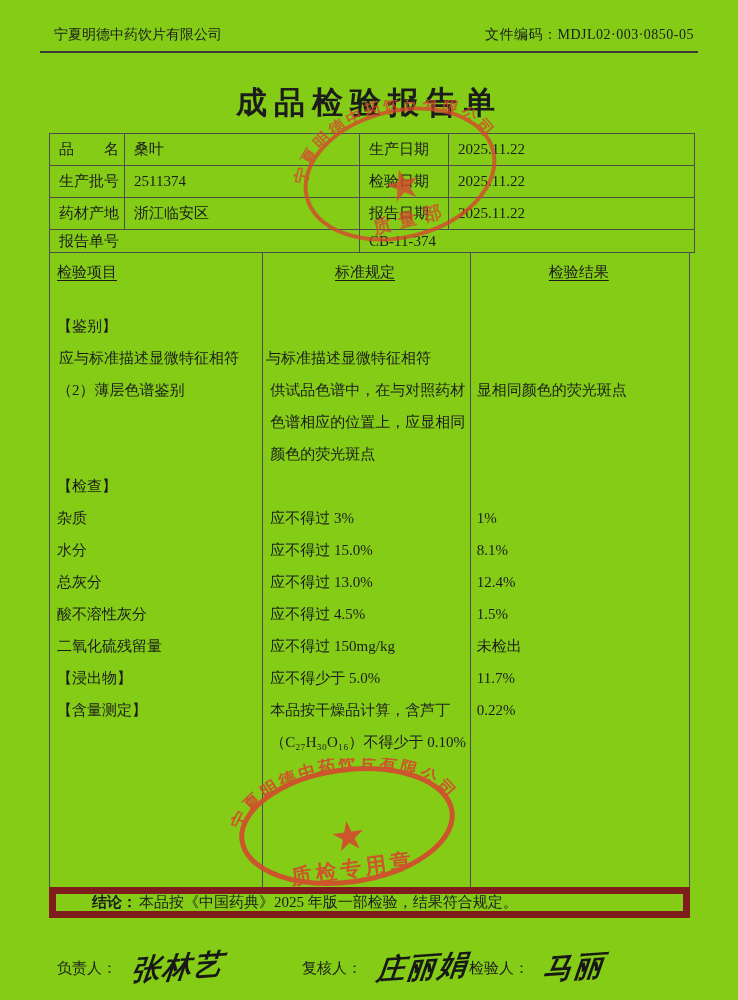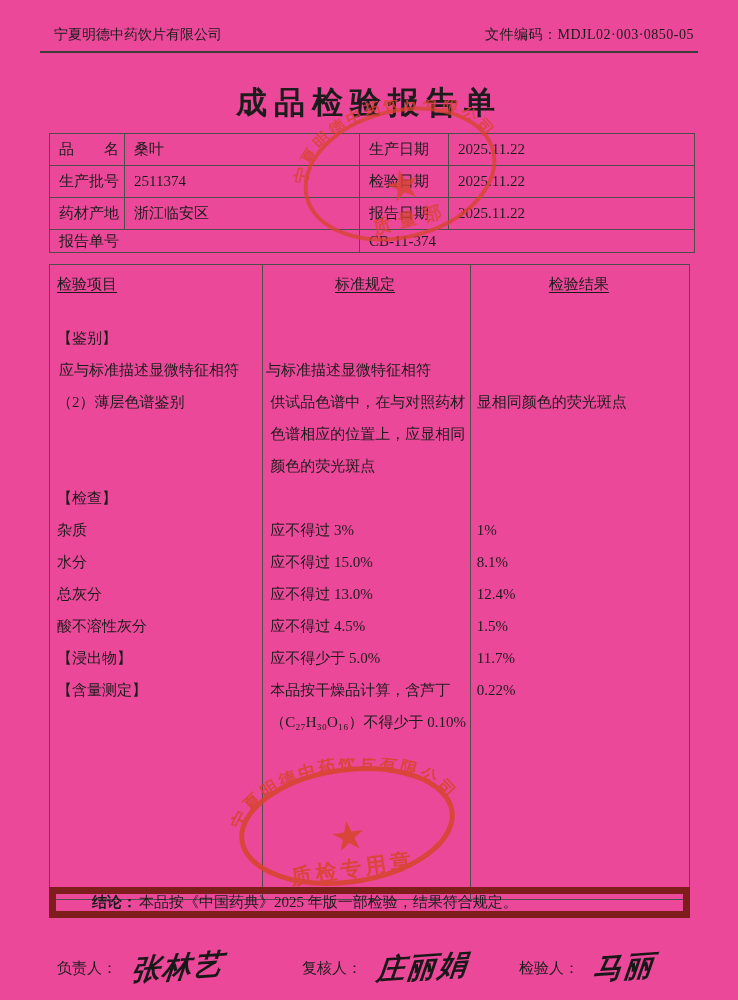--- a/index.html
+++ b/index.html
@@ -1,34 +1,34 @@
 <!DOCTYPE html>
 <html><head>
 <meta charset="utf-8">
 <style>
   html,body{margin:0;padding:0;background:#ffffff;}
-  .page{position:relative;width:738px;height:1000px;background:#ec4899;overflow:hidden;
+  .page{position:relative;width:738px;height:1000px;background:#84cc16;overflow:hidden;
         font-family:"Liberation Serif","DejaVu Serif",serif;color:#1c1c1c;}
   
   .doc-header{position:absolute;top:26px;left:40px;right:40px;display:flex;
               justify-content:space-between;align-items:flex-end;
               border-bottom:2px solid #3c3c3c;padding:0 4px 7px 14px;font-size:14px;}
   .doc-header .code{letter-spacing:.5px;}
   
   .doc-title{position:absolute;top:82px;left:0;width:100%;text-align:center;
              font-size:31px;font-weight:bold;letter-spacing:7px;}
   
   table.info{position:absolute;top:133px;left:49px;border-collapse:collapse;
              table-layout:fixed;font-size:15px;}
   table.info td{border:1px solid #4d4d4d;height:31px;padding:0 0 0 9px;
                 white-space:nowrap;overflow:visible;}
   td.w1{width:65px;} td.w2{width:225px;} td.w3{width:79px;} td.w4{width:236px;}
   tr.last td{height:22px;}
   
-  .main{position:absolute;top:264px;left:49px;width:641px;height:636px;
+  .main{position:absolute;top:252px;left:49px;width:641px;height:636px;
         border:1px solid #4d4d4d;box-sizing:border-box;font-size:15px;}
   .vline{position:absolute;top:0;bottom:0;width:1px;background:#4d4d4d;}
   .vline.v1{left:212px;} .vline.v2{left:420px;}
   .mhead{display:flex;padding-top:10px;}
   .mhead span{text-decoration:underline;text-underline-offset:3px;}
   .hc1{width:212px;padding-left:7px;box-sizing:border-box;}
   .hc2{width:208px;text-align:center;}
   .hc3{width:221px;text-align:center;}
   .mbody{padding-top:28px;}
   .mrow{display:flex;align-items:flex-start;}
@@ -37,21 +37,21 @@
   .c3{width:221px;padding-left:8px;box-sizing:border-box;line-height:32px;}
   
   .conclusion{position:absolute;top:887px;left:49px;width:641px;height:31px;
               border:7px solid #7f1d1d;box-sizing:border-box;display:flex;
               align-items:center;padding-left:36px;font-size:15px;}
   .conclusion b{font-weight:bold;margin-right:2px;}
   
   .signs{position:absolute;top:928px;left:49px;width:641px;height:60px;
          display:flex;align-items:flex-end;font-size:15px;}
   .sig-group{display:flex;align-items:center;}
-  .sg1{margin-left:8px;} .sg2{margin-left:78px;} .sg3{margin-left:50px;}
+  .sg1{margin-left:8px;} .sg2{margin-left:78px;} .sg3{}
   .sig{display:inline-block;margin-left:14px;font-family:"DejaVu Sans",sans-serif;
        font-size:29px;font-weight:bold;font-style:italic;
        transform:rotate(-4deg) skewX(-10deg);letter-spacing:2px;color:#181818;}
   
   .stamp{position:absolute;pointer-events:none;}
   .stamp.top{left:288px;top:100px;opacity:.78;}
   .stamp.bottom{left:225px;top:758px;opacity:.88;}
 </style>
 </head>
 <body>
@@ -134,20 +134,25 @@
       </div>
       <div class="mrow">
         <div class="c1">总灰分</div>
         <div class="c2">应不得过 13.0%</div>
         <div class="c3">12.4%</div>
       </div>
       <div class="mrow">
         <div class="c1">酸不溶性灰分</div>
         <div class="c2">应不得过 4.5%</div>
         <div class="c3">1.5%</div>
+      </div>
+      <div class="mrow">
+        <div class="c1">二氧化硫残留量</div>
+        <div class="c2">应不得过 150mg/kg</div>
+        <div class="c3">未检出</div>
       </div>
       <div class="mrow">
         <div class="c1">【浸出物】</div>
         <div class="c2">应不得少于 5.0%</div>
         <div class="c3">11.7%</div>
       </div>
       <div class="mrow">
         <div class="c1">【含量测定】</div>
         <div class="c2">本品按干燥品计算，含芦丁（C₂₇H₃₀O₁₆）不得少于 0.10%</div>
         <div class="c3">0.22%</div>

